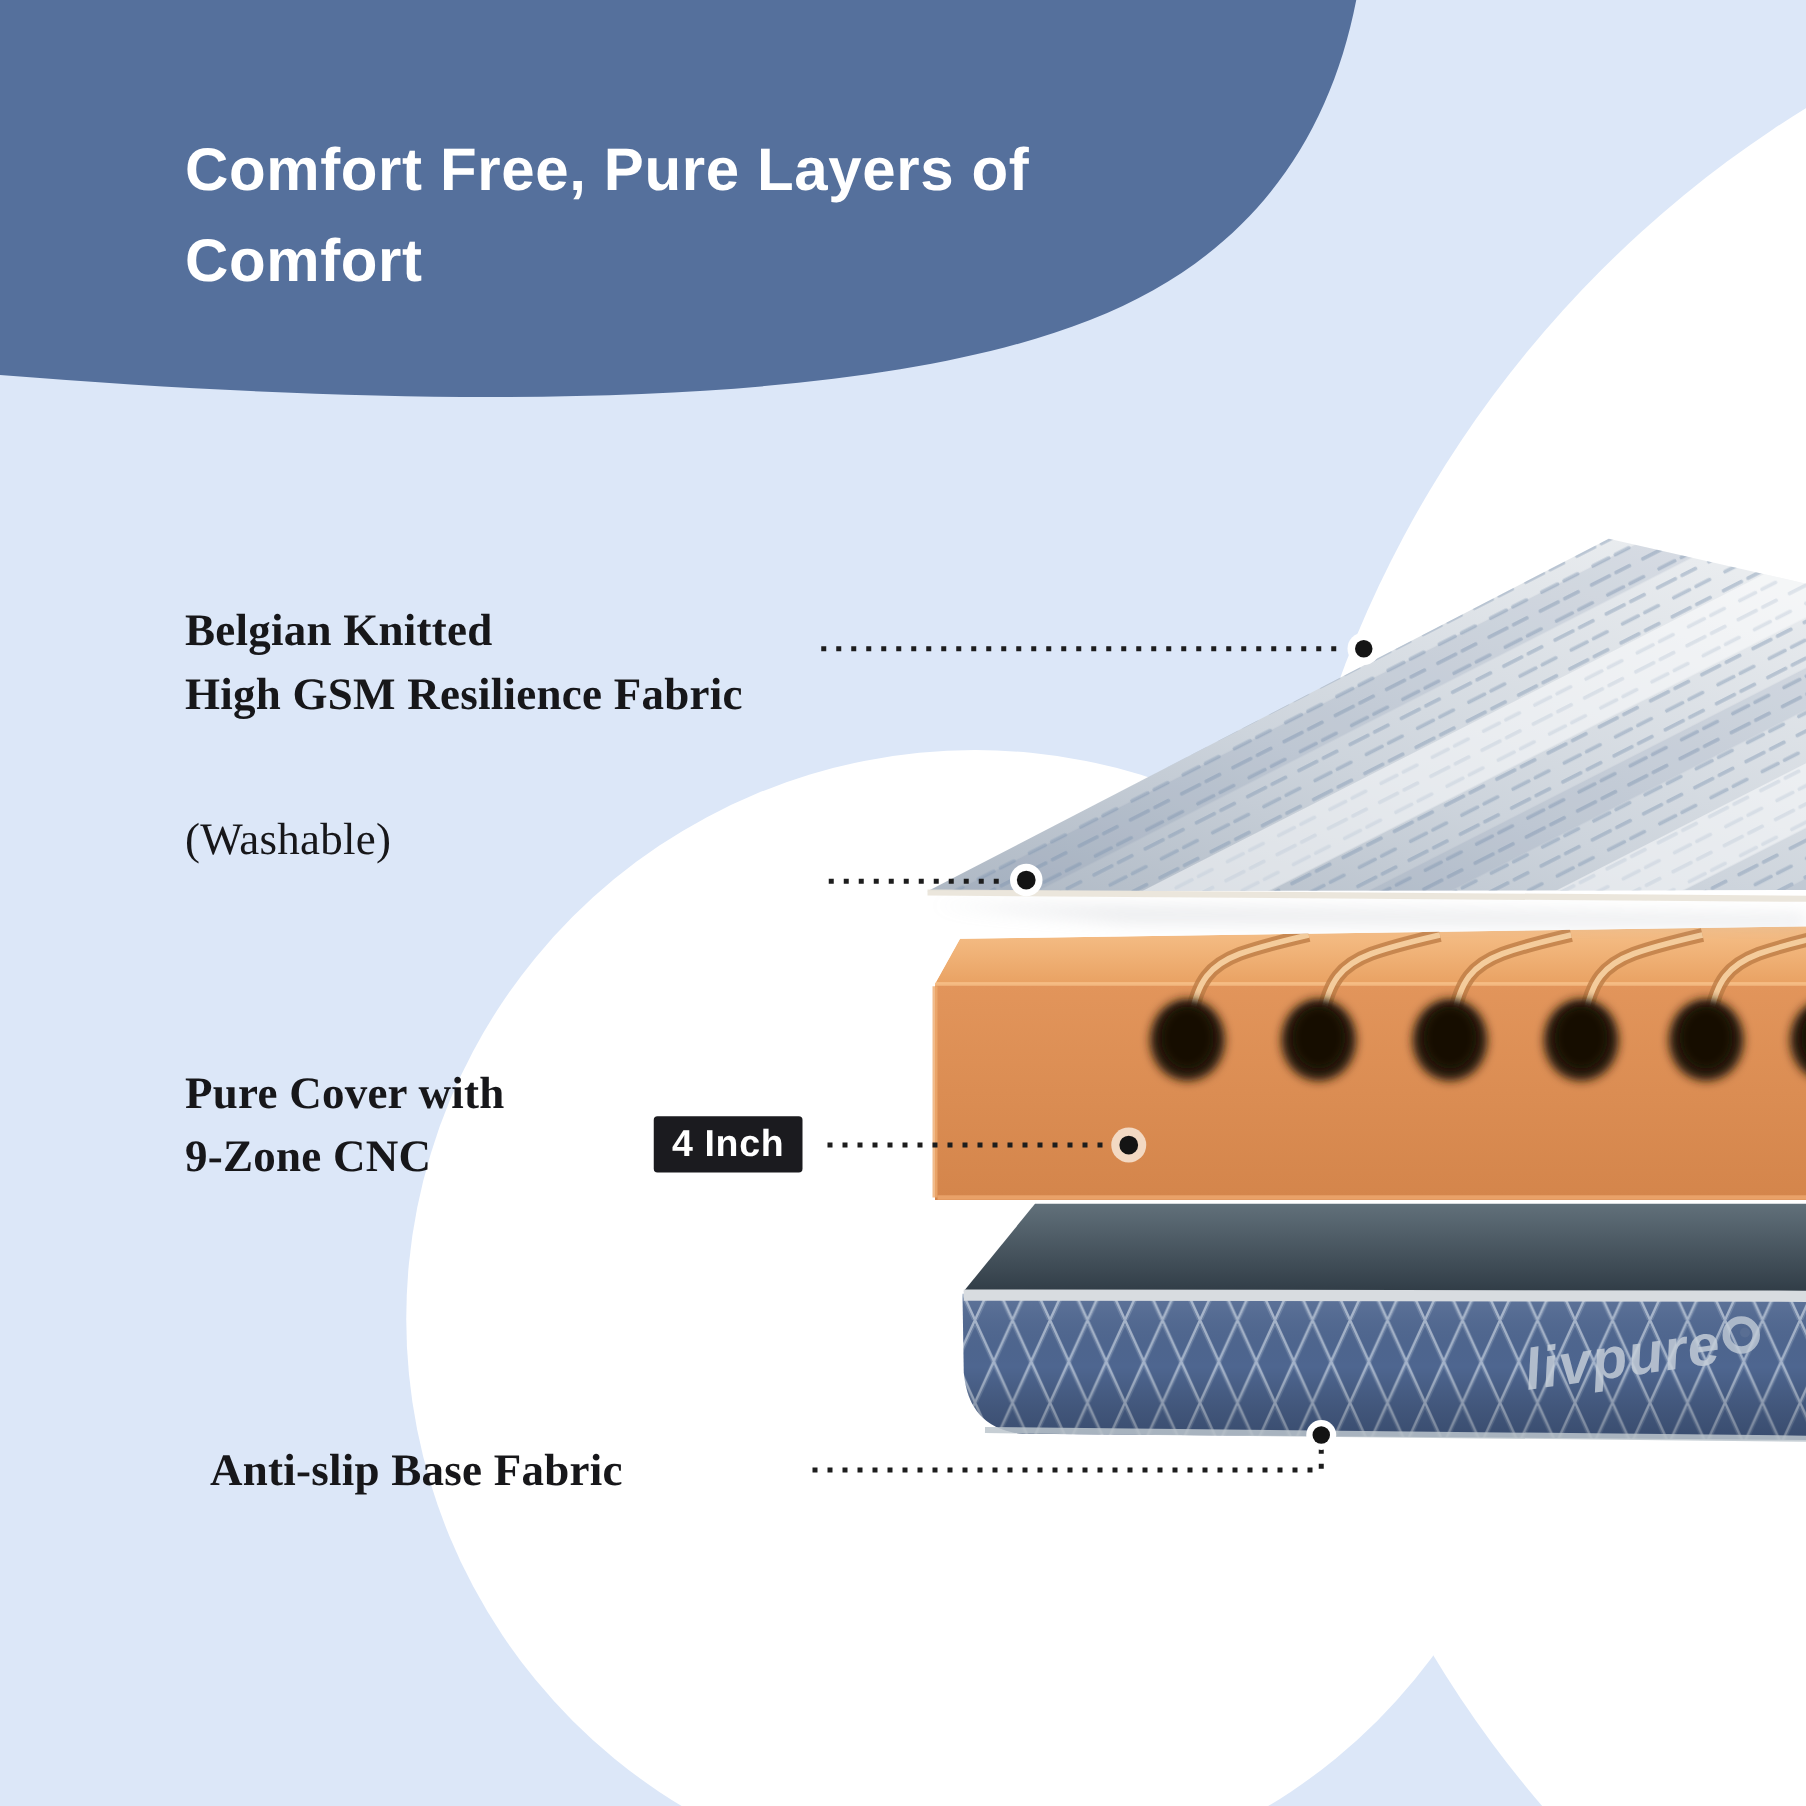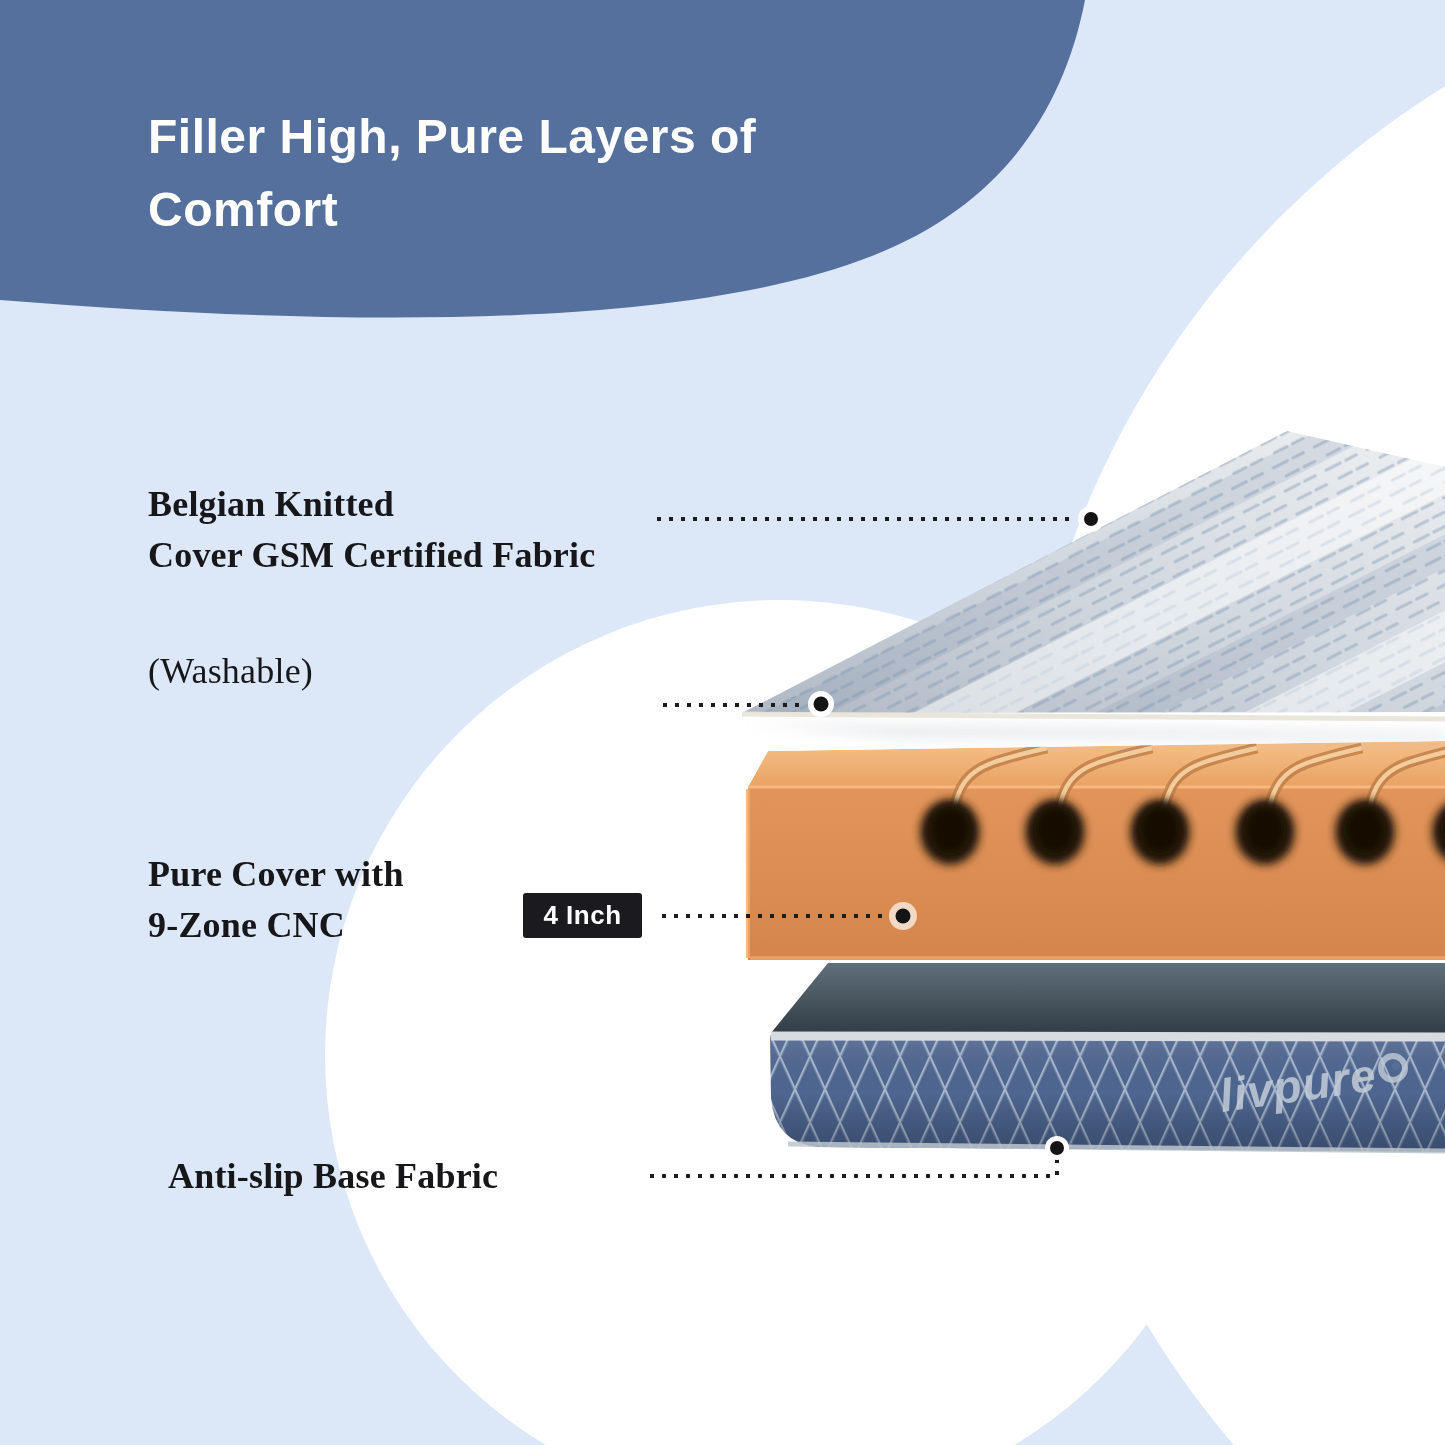--- a/index.html
+++ b/index.html
@@ -18,21 +18,21 @@
   .lbl{font-size:36px;line-height:51px;font-weight:700;color:#17171a;letter-spacing:0.2px;font-family:Liberation Serif, serif;}
   .lbl .light{font-weight:400;}
   .lbl-fabric{left:148px;top:479px;}
   .lbl-cover{left:148px;top:646px;}
   .lbl-foam{left:148px;top:849px;}
   .lbl-base{left:148px;top:1151px;margin-left:20px;}
   .badge{
     left:523px;top:893px;width:119px;height:45px;
     background:#1b1b1f;color:#ffffff;border-radius:3px;
     display:flex;align-items:center;justify-content:center;
-    font-size:26px;font-weight:700;letter-spacing:0.5px;
+    font-size:30px;font-weight:700;letter-spacing:0.5px;
   }
 </style>
 </head>
 <body>
 
 <svg id="scene" viewBox="0 0 1445 1445" aria-hidden="true">
   <defs>
     <linearGradient id="fabricBase" x1="0" y1="1" x2="0.8" y2="0">
       <stop offset="0" stop-color="#aeb8c4"></stop>
       <stop offset="0.45" stop-color="#cdd4dc"></stop>
@@ -146,25 +146,25 @@
         <circle cx="903" cy="916" r="14" fill="#f3d9c3"></circle>
         <circle cx="903" cy="916" r="7.5" fill="#141414"></circle>
       </g>
     <g>
         <circle cx="1057" cy="1148" r="12" fill="#ffffff"></circle>
         <circle cx="1057" cy="1148" r="7" fill="#141414"></circle>
       </g>
   </g>
 </svg>
 
-<div class="txt title">Filler High, Pure Layers of Comfort</div>
+<div class="txt title">Comfort Free, Pure Layers of Comfort</div>
 
 <div class="txt lbl lbl-fabric">
   <div>Belgian Knitted</div>
-  <div>Cover GSM Certified Fabric</div>
+  <div>High GSM Resilience Fabric</div>
 </div>
 
 <div class="txt lbl lbl-cover">
   <div class="light">(Washable)</div>
 </div>
 
 <div class="txt lbl lbl-foam">
   <div>Pure Cover with</div>
   <div>9-Zone CNC</div>
 </div>

